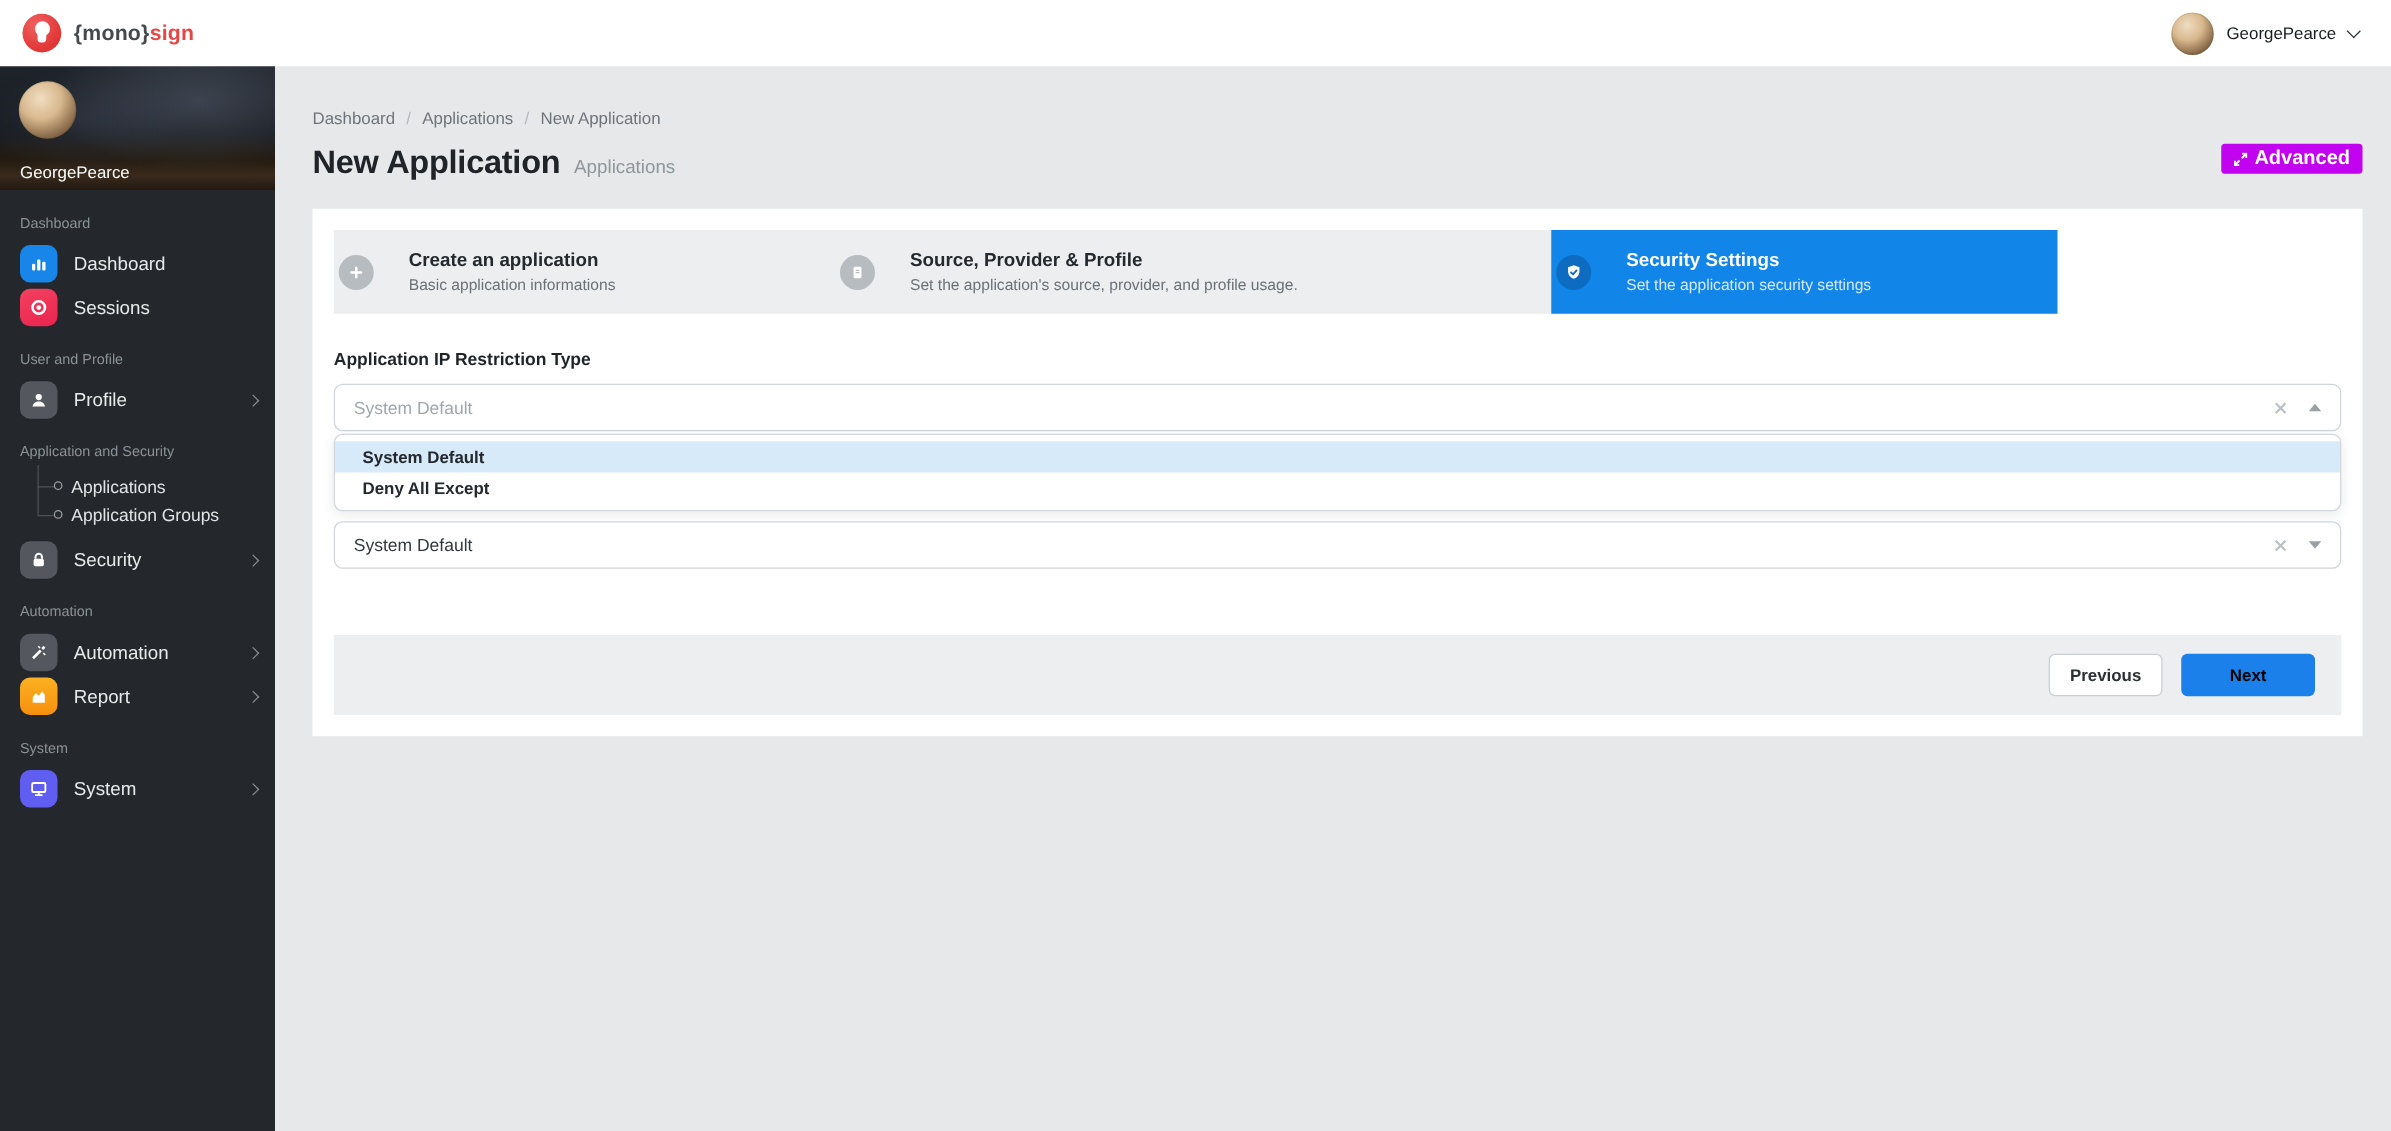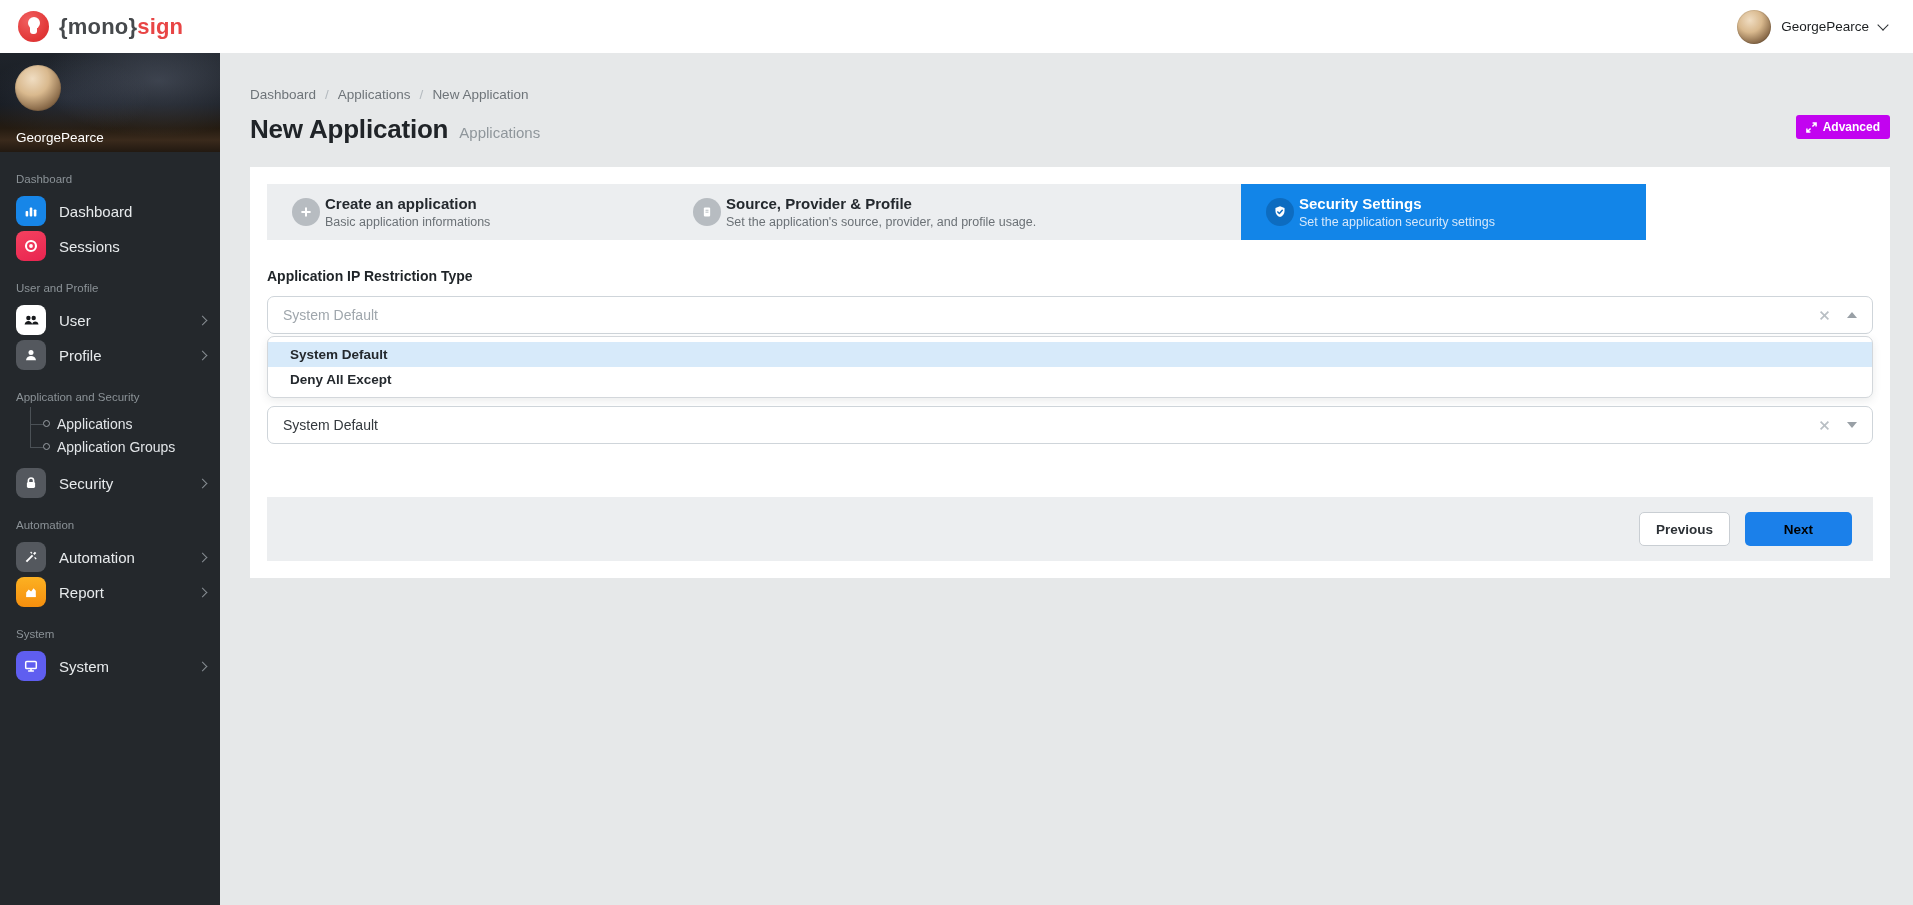--- a/index.html
+++ b/index.html
@@ -10,21 +10,21 @@
   .topbar { position: fixed; top: 0; left: 0; right: 0; height: 53px; background: #fff;
     display: flex; align-items: center; justify-content: space-between;
     padding: 0 26px 0 18px; z-index: 10; }
   .logo { display: flex; align-items: center; gap: 10px; cursor: pointer; }
   .logo-mark { width: 31px; height: 31px; border-radius: 50%; position: relative;
     background: radial-gradient(circle at 35% 30%, #f16060, #e23838 65%, #d32c2c); }
   .logo-mark::before { content: ""; position: absolute; left: 9.5px; top: 5.5px;
     width: 12px; height: 12px; border-radius: 50%; background: #fff; }
   .logo-mark::after { content: ""; position: absolute; left: 12px; top: 13px;
     width: 7px; height: 10px; border-radius: 2.5px 2.5px 3px 3px; background: #fff; }
-  .logo-text { font-size: 22px; font-weight: 700; color: #46494c; letter-spacing: .2px; }
+  .logo-text { font-size: 17px; font-weight: 700; color: #46494c; letter-spacing: .2px; }
   .logo-text .red { color: #e84545; }
   .topbar-user { display: flex; align-items: center; gap: 10px; cursor: pointer; }
   .avatar { border-radius: 50%; background:
       radial-gradient(circle at 38% 30%, #f0ddc2 0%, #d9b98e 38%, #8a6b4a 72%, #4f3b28 100%);
     box-shadow: inset 0 0 0 1px rgba(0,0,0,.08); }
   .avatar-sm { width: 34px; height: 34px; }
   .topbar-username { font-size: 13.5px; color: #1b1e20; }
   .chev-down { width: 8px; height: 8px; border-right: 1.7px solid #2c3033;
     border-bottom: 1.7px solid #2c3033; transform: rotate(45deg); margin-top: -4px; }
 
@@ -67,28 +67,28 @@
   .main { position: fixed; left: 220px; top: 53px; right: 0; bottom: 0;
     background: #e6e8e9; padding: 34px 23px 0 30px; }
   .breadcrumb { display: flex; gap: 9px; font-size: 13.5px; color: #6e7479; }
   .crumb { cursor: pointer; }
   .crumb-sep { color: #b4babf; }
   .title-row { margin-top: 12px; display: flex; align-items: baseline; gap: 11px; position: relative; }
   .page-title { font-size: 26px; font-weight: 700; color: #202428; letter-spacing: -.2px; }
   .page-subtitle { font-size: 15px; color: #8f969b; }
   .advanced-btn { position: absolute; right: 0; top: 1px; height: 24px; padding: 0 10px;
     background: #c203f0; color: #fff; border: none; border-radius: 3px;
-    font-size: 12px; font-weight: 700; display: flex; align-items: center; gap: 6px;
+    font-size: 16px; font-weight: 700; display: flex; align-items: center; gap: 6px;
     font-family: "Liberation Sans", sans-serif; cursor: pointer; }
 
   .card { margin-top: 22px; background: #fff; padding: 17px 17px 17px; }
 
   .steps { display: flex; width: 1379px; }
-  .step { height: 56px; display: flex; align-items: center; gap: 5px;
-    padding-left: 25px; background: #eceef0; cursor: pointer; }
+  .step { height: 67px; display: flex; align-items: center; gap: 28px;
+    padding-left: 4px; background: #eceef0; cursor: pointer; }
   .step-1 { width: 401px; } .step-2 { width: 405px; background: #1285e8; } .step-3 { width: 573px; }
   .step-circle { width: 28px; height: 28px; border-radius: 50%; background: #b7bcc1;
     flex: none; display: flex; align-items: center; justify-content: center; }
   .step-2 .step-circle { background: #0d6cc0; }
   .step-title { font-size: 15px; font-weight: 700; color: #24292e; line-height: 1.25; }
   .step-sub { font-size: 12.5px; color: #6b7176; margin-top: 2px; }
   .step-2 .step-title { color: #ffffff; }
   .step-2 .step-sub { color: #d5e8fb; }
 
   .form-label { display: block; margin-top: 28px; font-size: 14px; font-weight: 700; color: #1f2428; }
@@ -157,32 +157,20 @@
         <svg width="16" height="16" viewBox="0 0 16 16">
             <circle cx="8" cy="8" r="5" fill="none" stroke="#fff" stroke-width="2.1"></circle>
             <circle cx="8" cy="8" r="1.9" fill="#fff"></circle>
           </svg>
       </span>
       <span>Sessions</span>
     </div>
 
     <div class="nav-label">User and Profile</div>
     <div class="nav-item">
-      <span class="nav-icon bg-white">
-        <svg width="16" height="16" viewBox="0 0 16 16">
-            <circle cx="5.4" cy="6" r="2.2" fill="#17191c"></circle>
-            <circle cx="10.7" cy="6" r="2.2" fill="#17191c"></circle>
-            <path d="M1.6 12.6c.3-2.2 1.9-3.5 3.8-3.5 1.9 0 3.5 1.3 3.8 3.5z" fill="#17191c"></path>
-            <path d="M9 12.6c.3-1.9 1.6-3.1 3.3-3.1 1.4 0 2.6.9 3 2.3l.2.8z" fill="#17191c"></path>
-          </svg>
-      </span>
-      <span>User</span>
-      <span class="nav-chevron"></span>
-    </div>
-    <div class="nav-item">
       <span class="nav-icon bg-grey">
         <svg width="16" height="16" viewBox="0 0 16 16">
             <circle cx="8" cy="5.6" r="2.5" fill="#fff"></circle>
             <path d="M3 13.2c.4-2.6 2.5-4.1 5-4.1s4.6 1.5 5 4.1z" fill="#fff"></path>
           </svg>
       </span>
       <span>Profile</span>
       <span class="nav-chevron"></span>
     </div>
 

